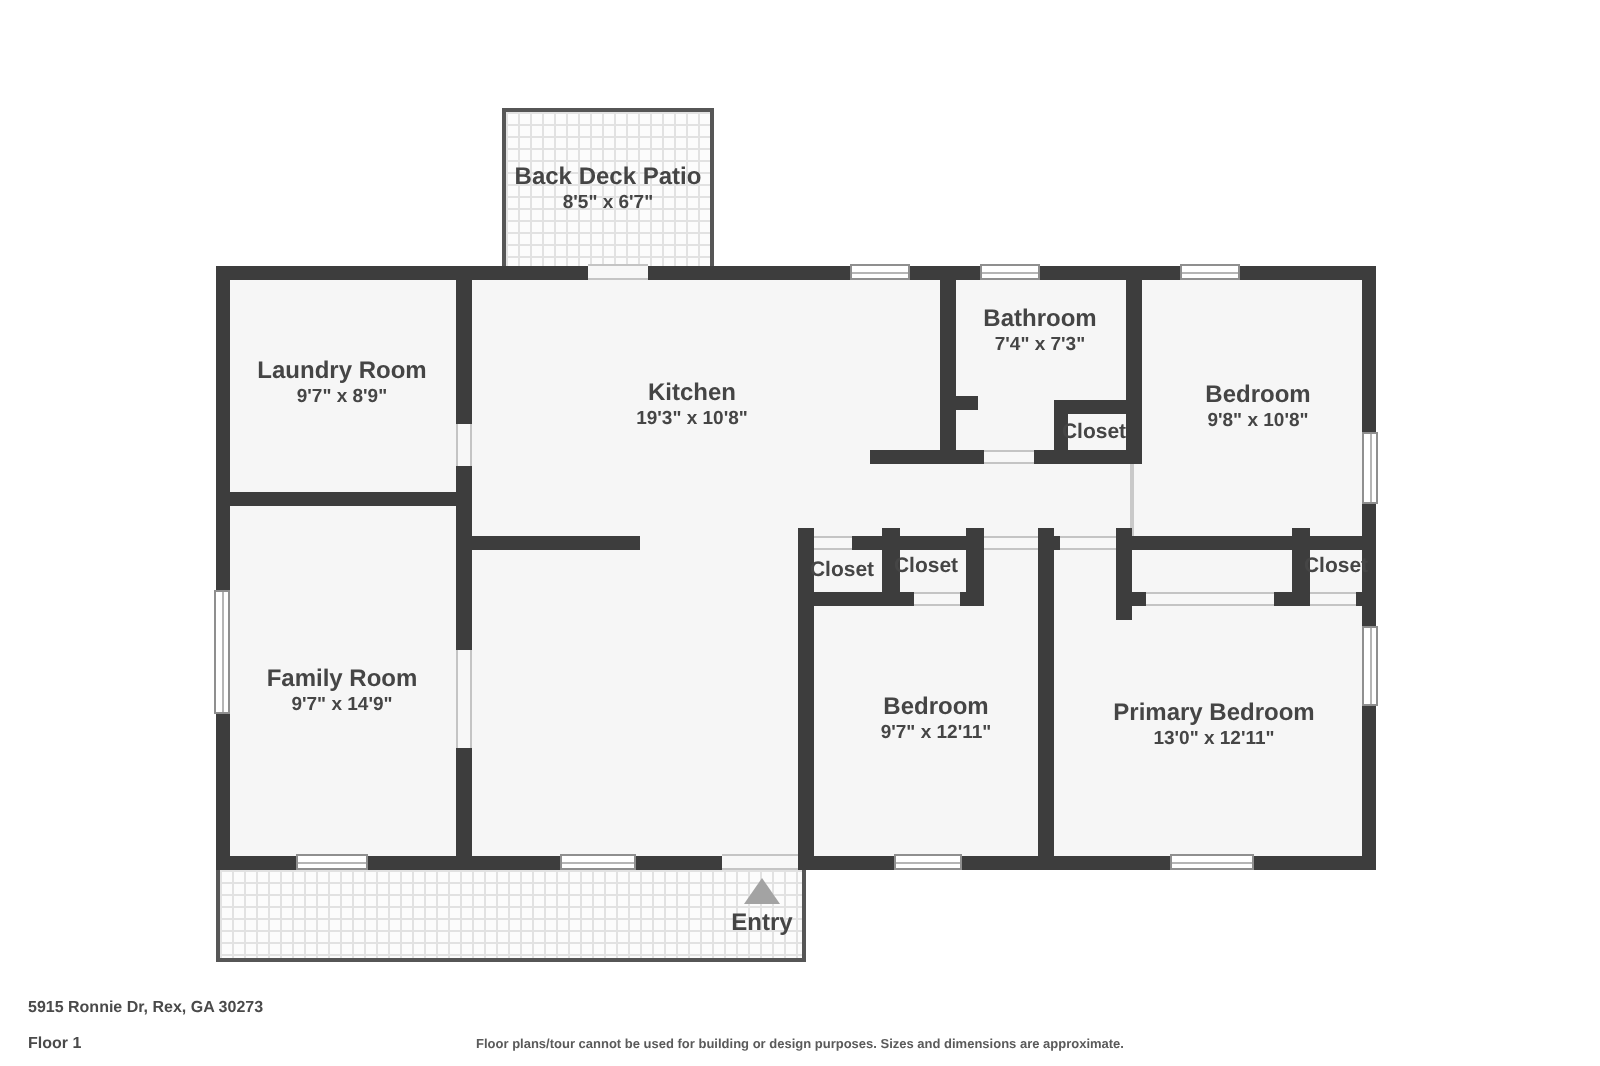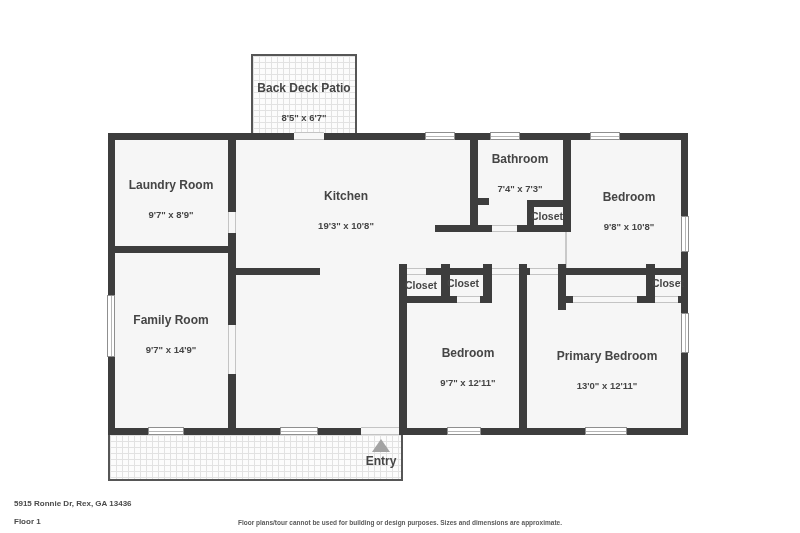--- a/index.html
+++ b/index.html
@@ -32,21 +32,21 @@
   .open-h, .open-v { position:absolute; box-sizing:border-box; background:#f7f7f7; z-index:4; }
   .open-h { border-top:1px solid #c4c4c4; border-bottom:1px solid #c4c4c4; }
   .open-v { border-left:1px solid #c4c4c4; border-right:1px solid #c4c4c4; }
   
   .win-h, .win-v { position:absolute; box-sizing:border-box; background-color:#ffffff;
     border:1px solid #8f8f8f; z-index:4; background-repeat:no-repeat; }
   .win-h { background-image:linear-gradient(#b5b5b5,#b5b5b5); background-position:center; background-size:100% 1px; }
   .win-v { background-image:linear-gradient(#b5b5b5,#b5b5b5); background-position:center; background-size:1px 100%; }
   
   .lbl { position:absolute; width:200px; display:flex; flex-direction:column;
-    align-items:center; gap:17px; z-index:5; text-align:center; line-height:1.15; }
+    align-items:center; gap:1px; z-index:5; text-align:center; line-height:1.15; }
   .rname { font-size:12px; font-weight:bold; white-space:nowrap; }
   .rname.sm { font-size:10.5px; }
   .rdims { font-size:9.5px; font-weight:600; white-space:nowrap; }
   
   #entry-arrow { position:absolute; width:0; height:0; z-index:5;
     border-left:9px solid transparent; border-right:9px solid transparent;
     border-bottom:13px solid #a3a3a3; }
   
   .footnote { position:absolute; font-weight:bold; color:#4a4a4a; z-index:5; white-space:nowrap; }
   #address { left:14px; top:499px; font-size:8px; }
@@ -134,21 +134,21 @@
     <span class="rname">Bathroom</span>
     <span class="rdims">7'4" x 7'3"</span>
   </div>
   <div class="lbl" style="left:447px;top:210px">
     <span class="rname sm">Closet</span>
   </div>
   <div class="lbl" style="left:529px;top:191px">
     <span class="rname">Bedroom</span>
     <span class="rdims">9'8" x 10'8"</span>
   </div>
-  <div class="lbl" style="left:71px;top:314px">
+  <div class="lbl" style="left:71px;top:333px">
     <span class="rname">Family Room</span>
     <span class="rdims">9'7" x 14'9"</span>
   </div>
   <div class="lbl" style="left:321px;top:279px">
     <span class="rname sm">Closet</span>
   </div>
   <div class="lbl" style="left:363px;top:277px">
     <span class="rname sm">Closet</span>
   </div>
   <div class="lbl" style="left:568px;top:277px">
@@ -161,17 +161,17 @@
   <div class="lbl" style="left:507px;top:350px">
     <span class="rname">Primary Bedroom</span>
     <span class="rdims">13'0" x 12'11"</span>
   </div>
 
   <div id="entry-arrow" style="left:372px;top:439px"></div>
   <div class="lbl" style="left:281px;top:455px">
     <span class="rname">Entry</span>
   </div>
 
-  <div id="address" class="footnote">5915 Ronnie Dr, Rex, GA 13436</div>
+  <div id="address" class="footnote">5915 Ronnie Dr, Rex, GA 30273</div>
   <div id="floor" class="footnote">Floor 1</div>
   <div id="disclaimer" class="footnote">Floor plans/tour cannot be used for building or design purposes. Sizes and dimensions are approximate.</div>
 
 </div>
 
 </body></html>

